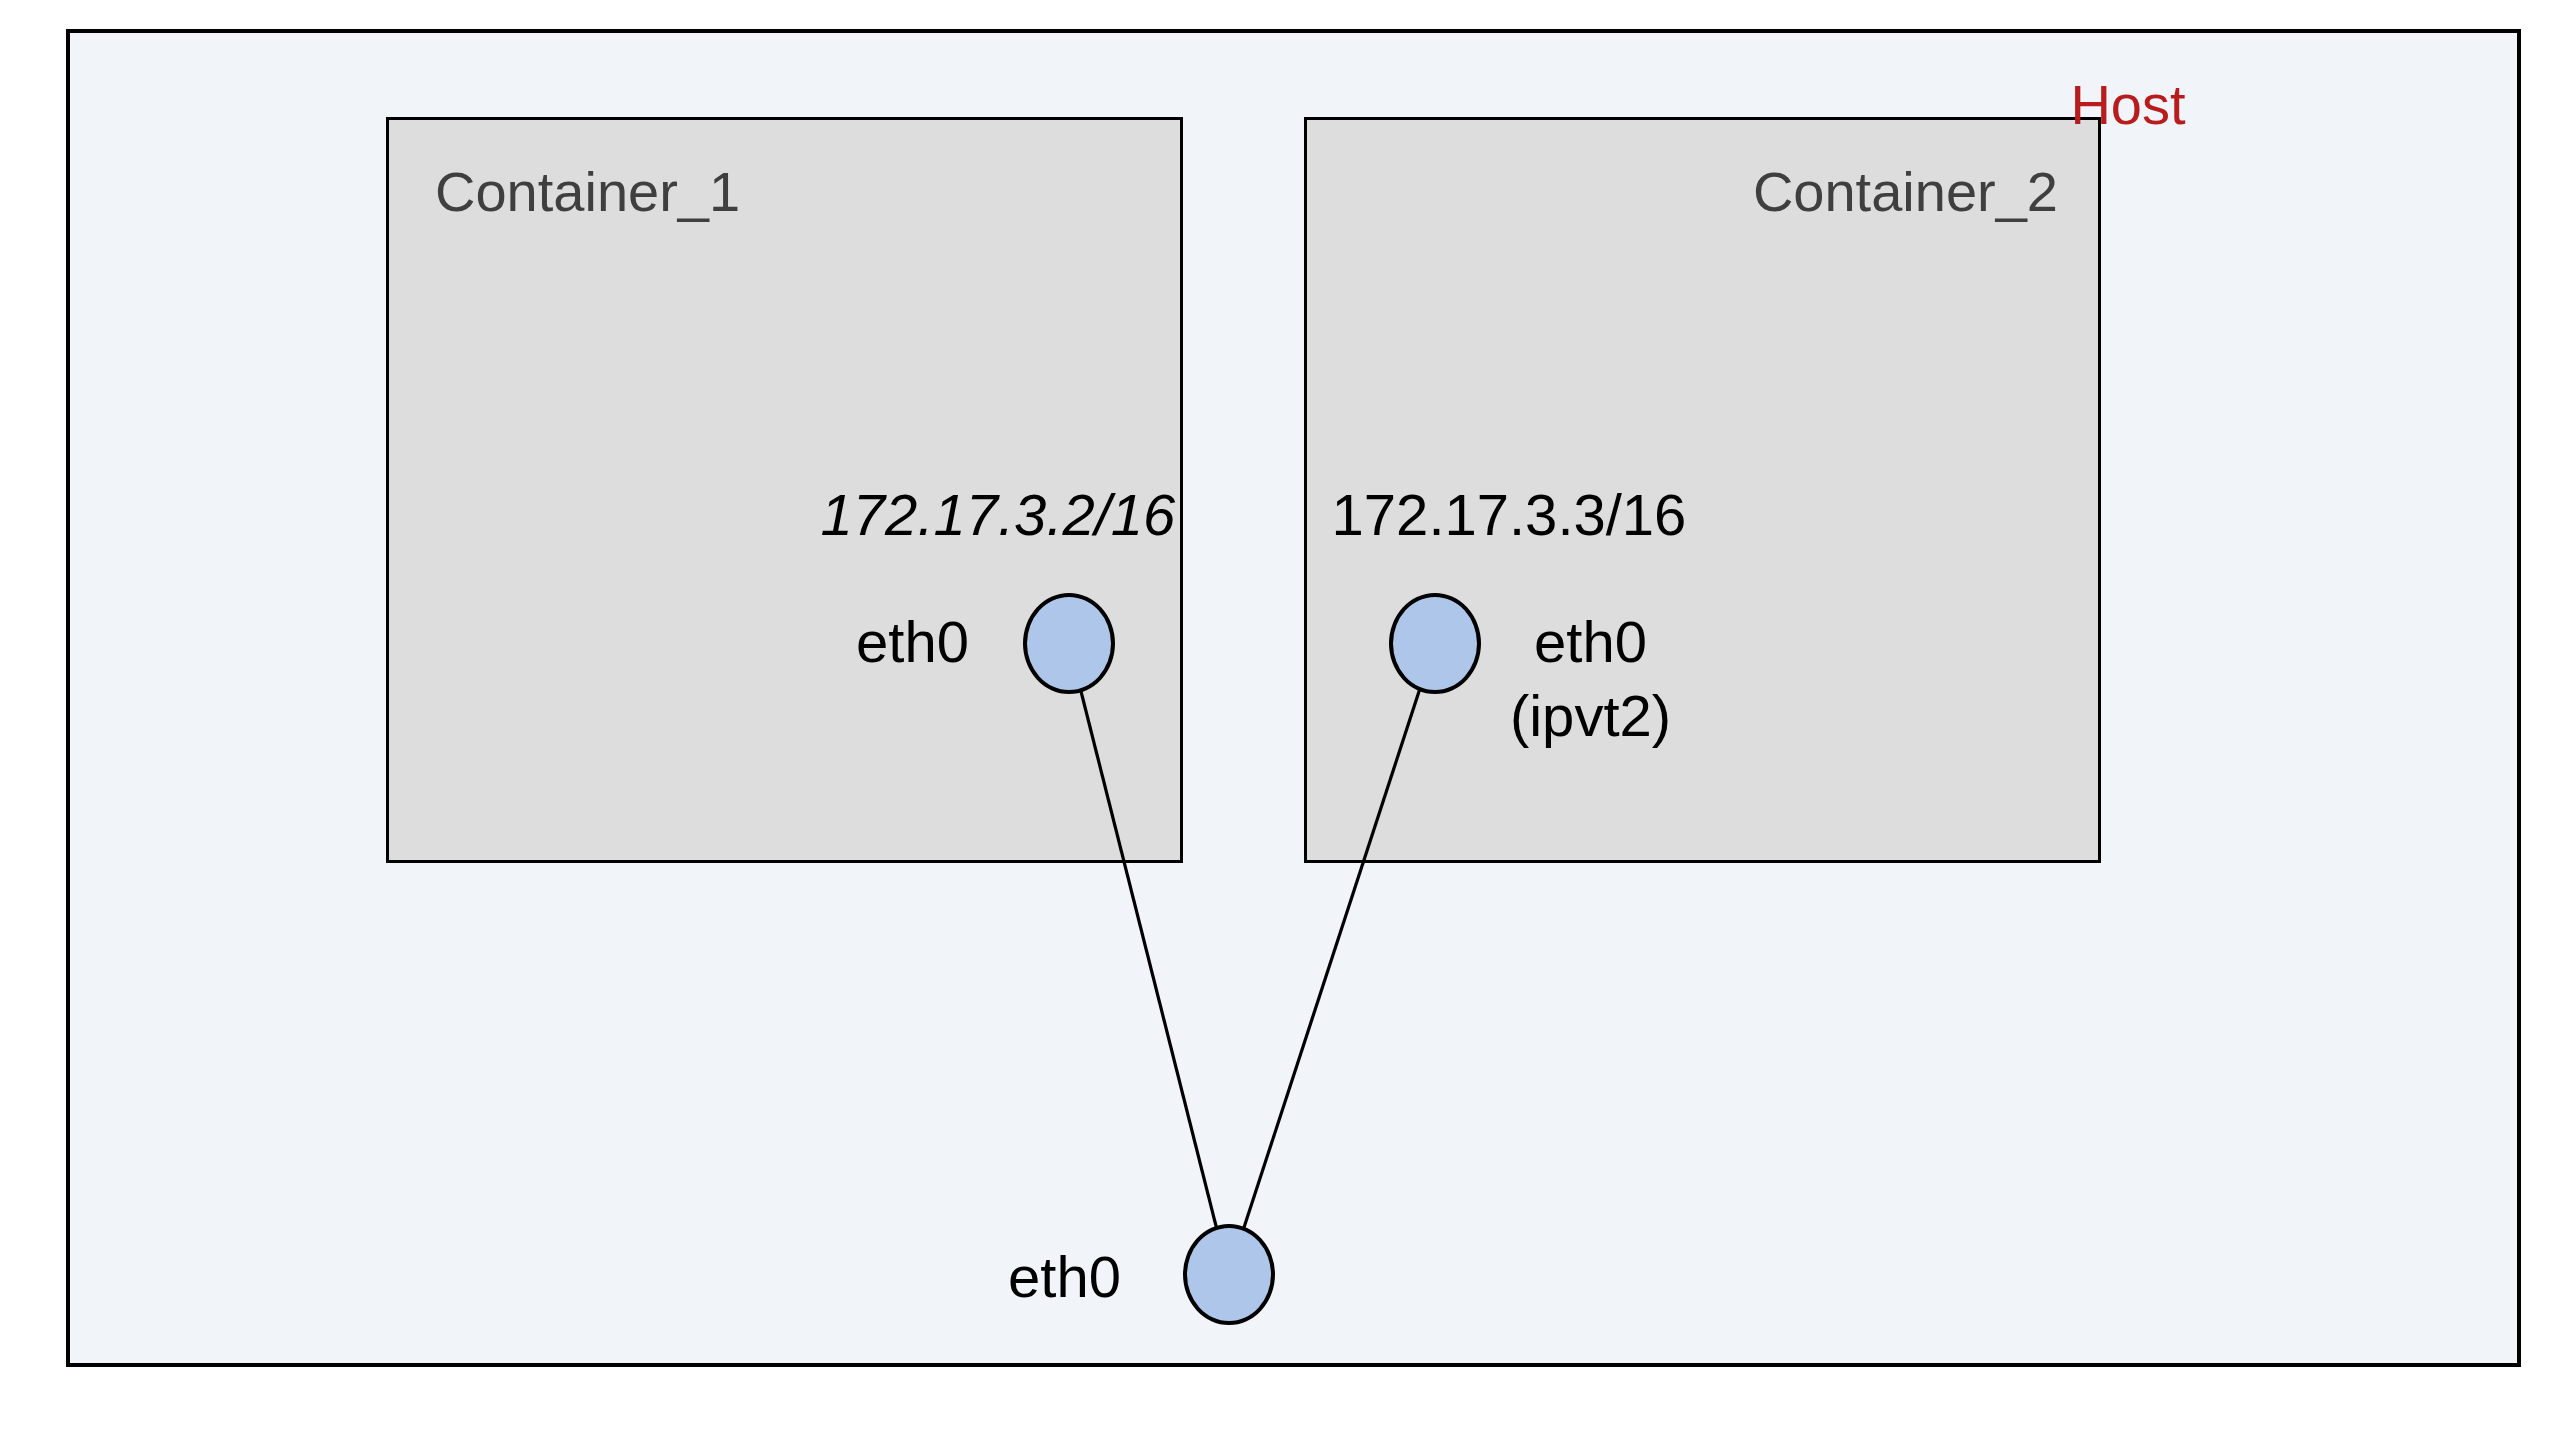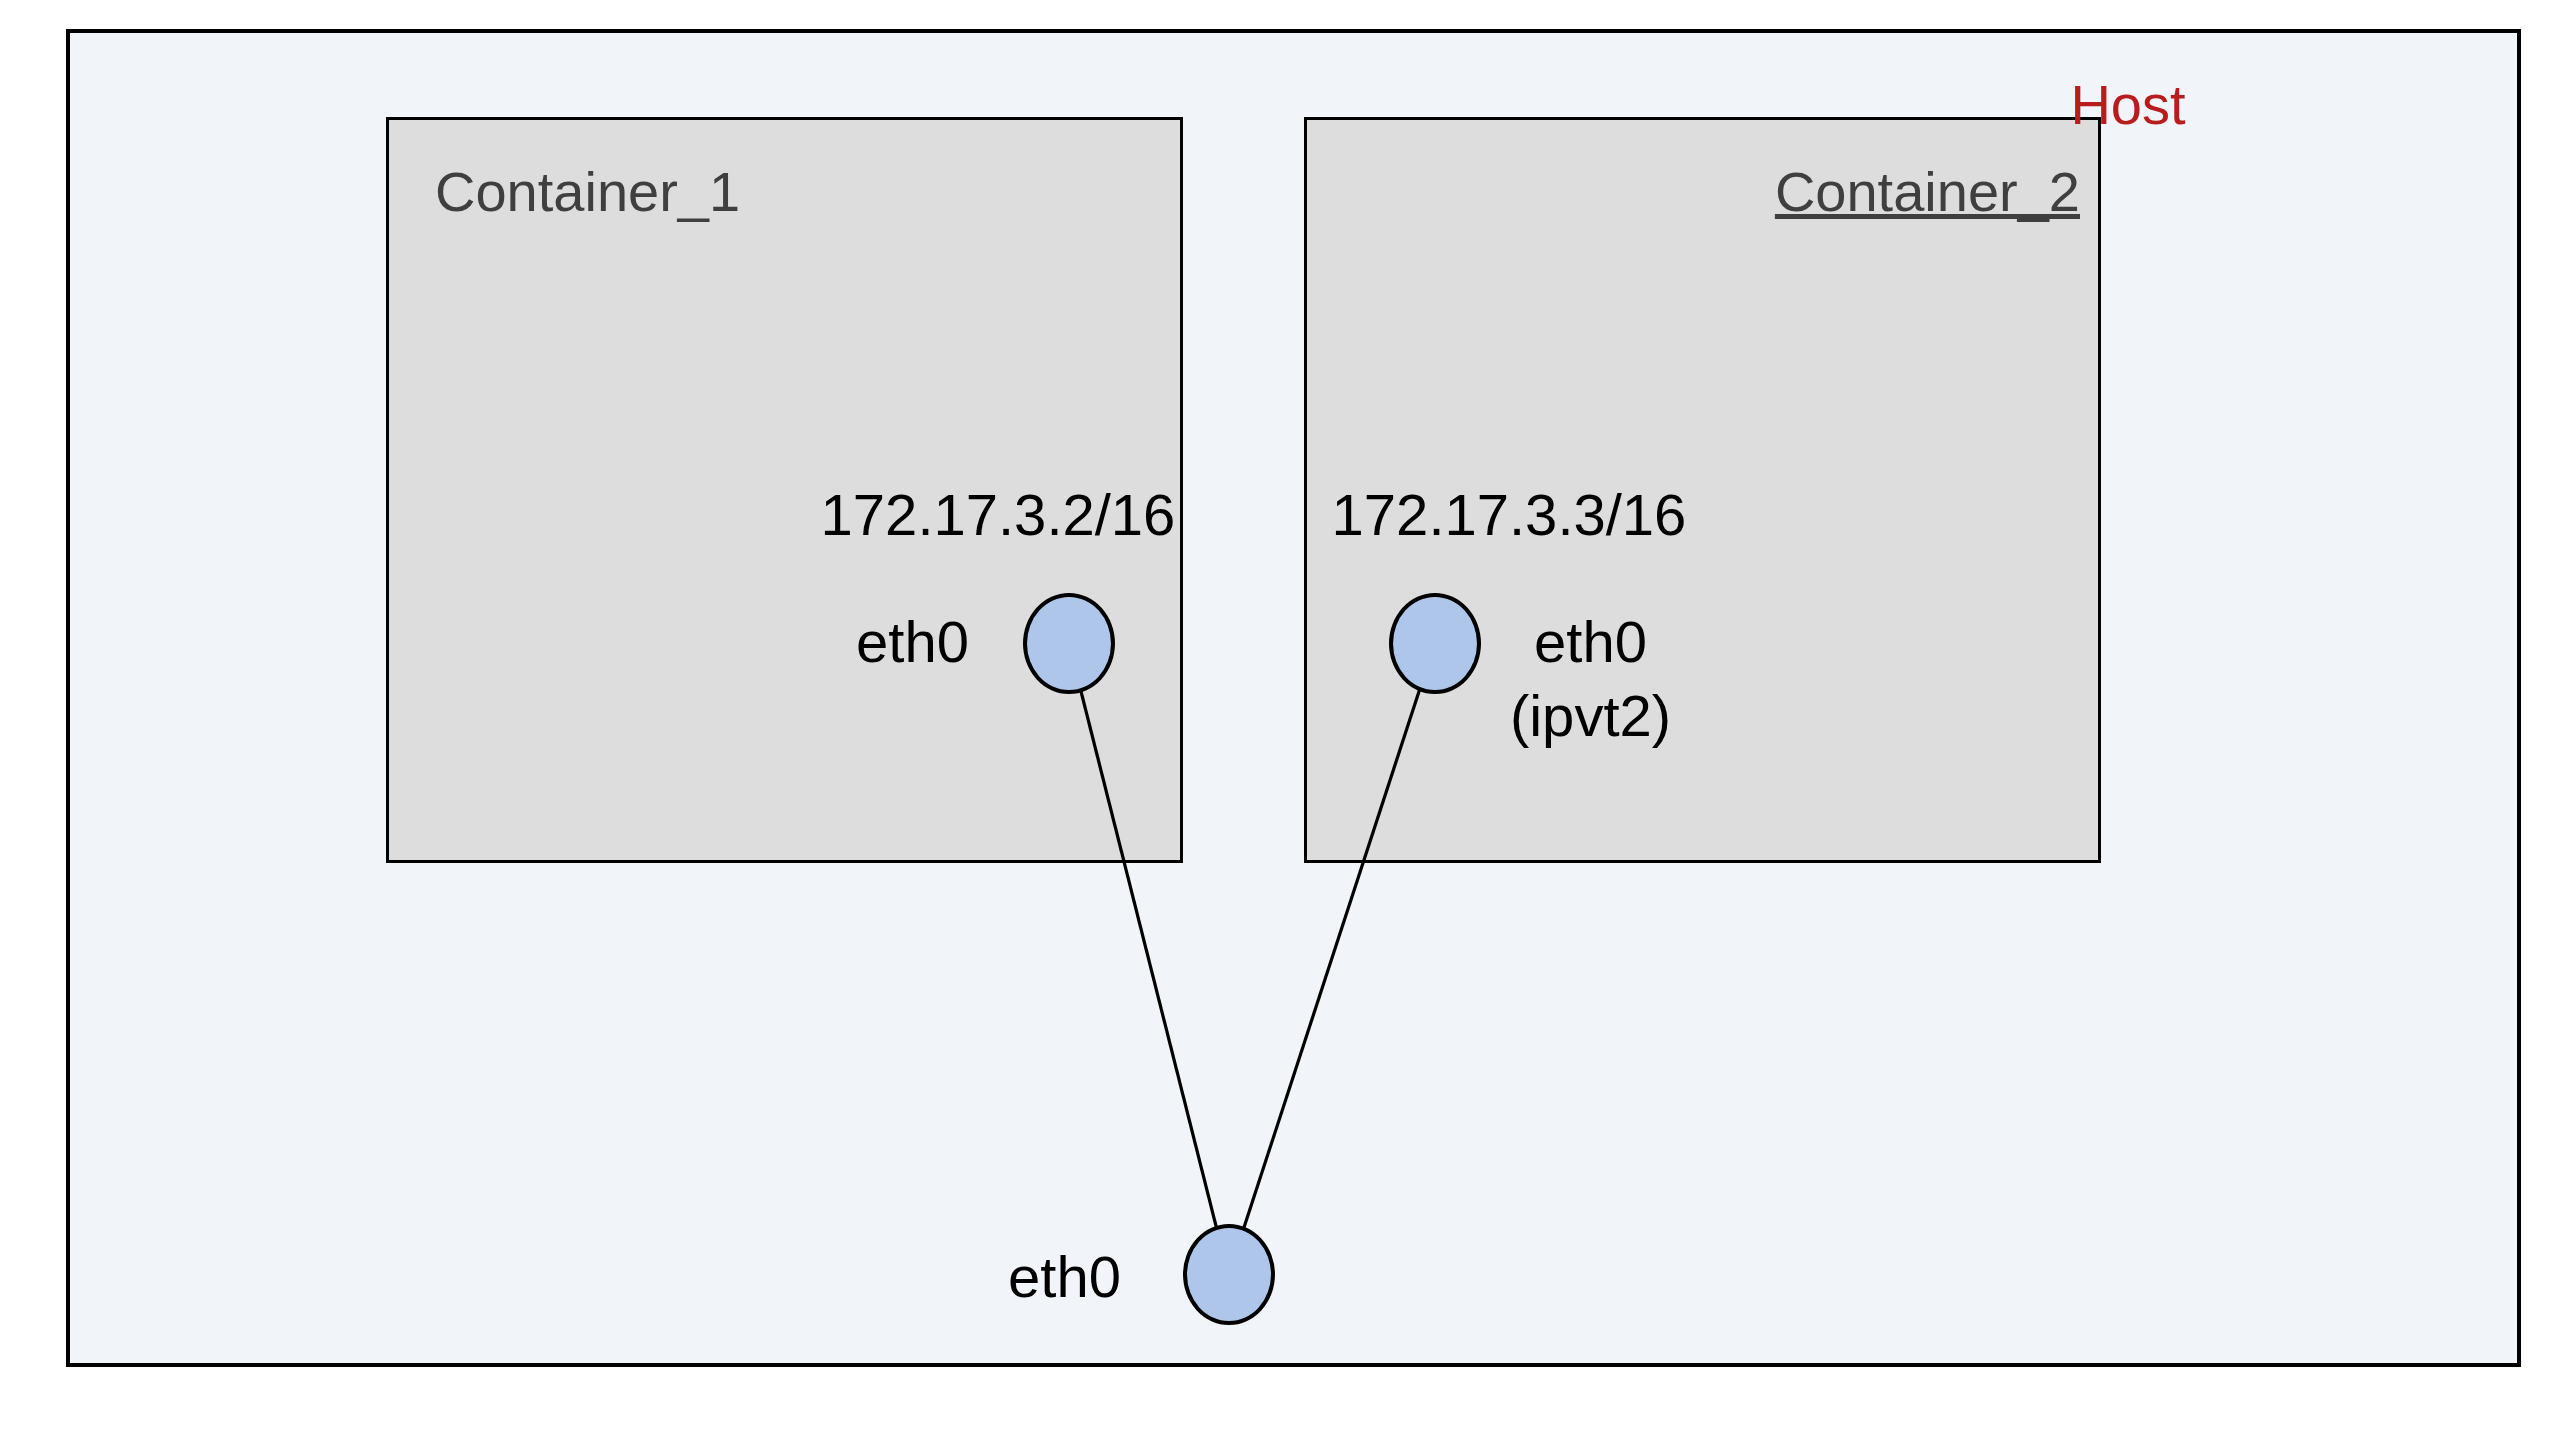--- a/index.html
+++ b/index.html
@@ -57,35 +57,35 @@
   .container-label {
     position: absolute;
     top: 158px;
     font-size: 56px;
     line-height: 68px;
     color: #3f3f3f;
     z-index: 6;
     white-space: nowrap;
   }
   .container-label.c1 { left: 435px; }
-  .container-label.c2 { right: 496px; text-align: right; text-decoration: underline; }
+  .container-label.c2 { right: 518px; text-align: right; }
 
   
   .ip-label {
     position: absolute;
     top: 481px;
     width: 386px;
     text-align: center;
     font-size: 58px;
     line-height: 68px;
     color: #000000;
     z-index: 6;
     white-space: nowrap;
   }
-  .ip-label.ip1 { left: 805px; }
+  .ip-label.ip1 { left: 805px; font-style: italic; }
   .ip-label.ip2 { left: 1316px; text-align: center; }
 
   
   .veth-label {
     position: absolute;
     top: 605px;
     width: 267px;
     text-align: center;
     font-size: 58px;
     line-height: 74px;

